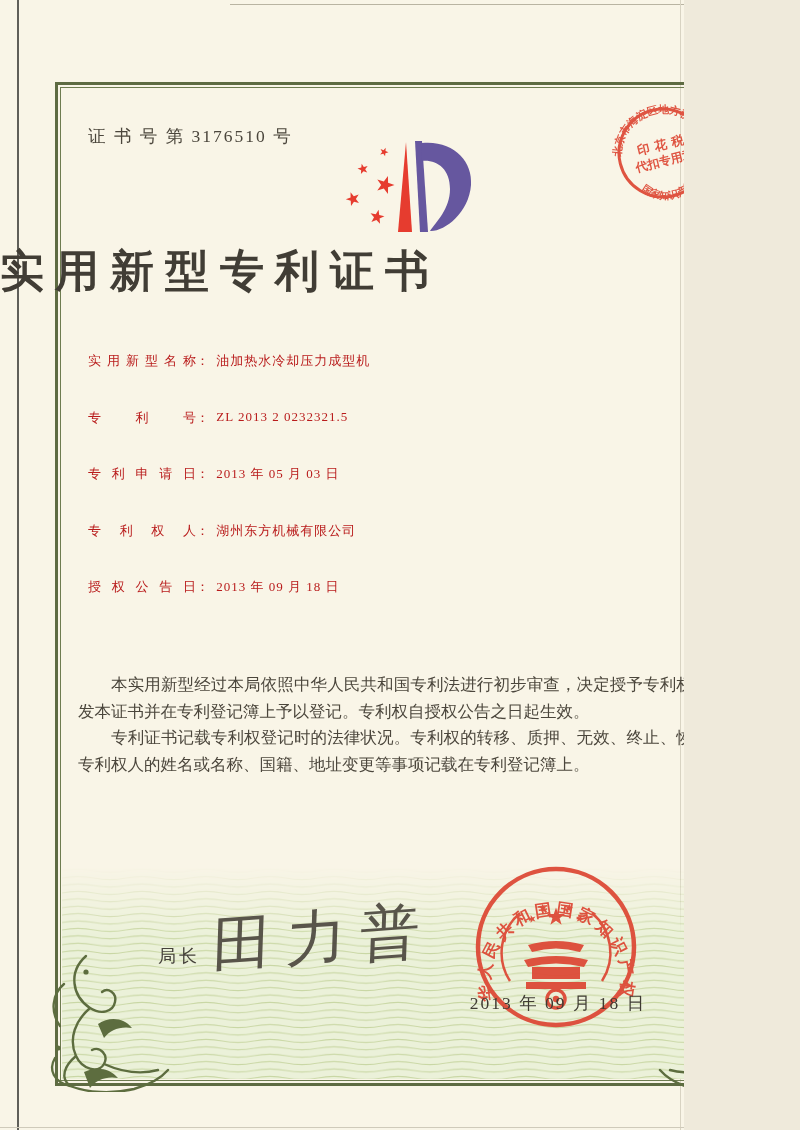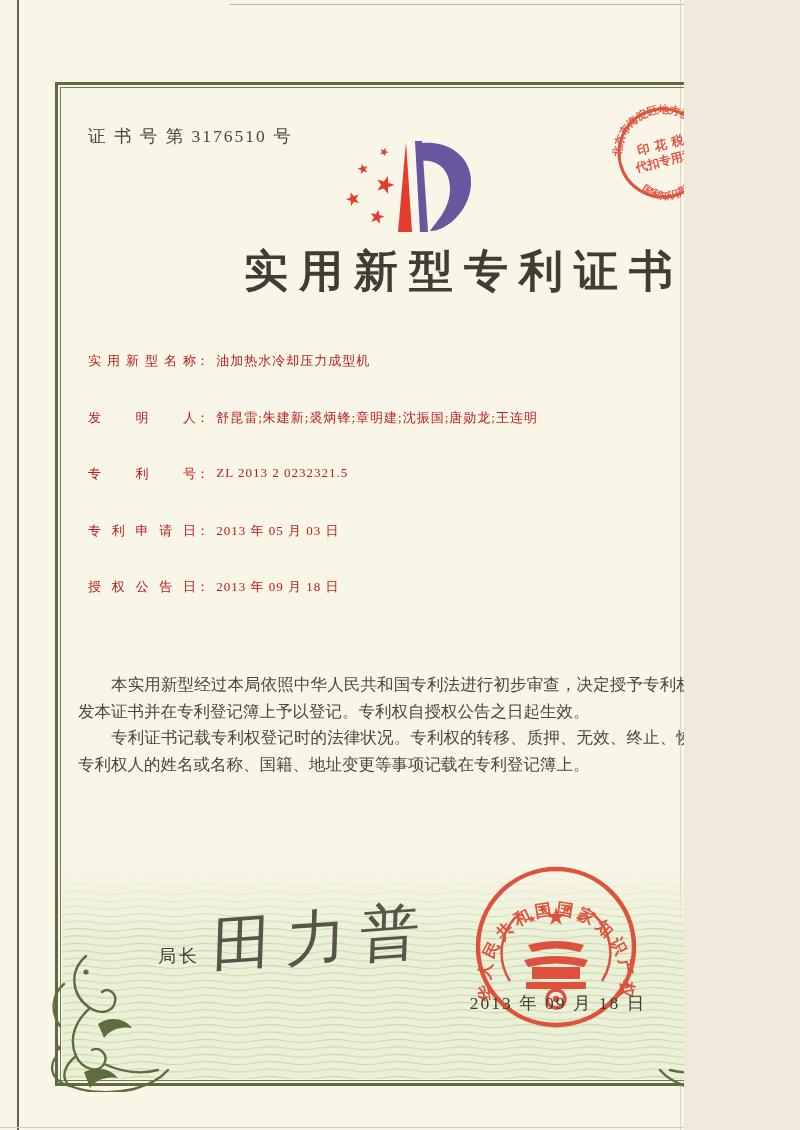--- a/index.html
+++ b/index.html
@@ -29,21 +29,21 @@
   .corner-ornament.left{left:40px;top:952px;}
   .corner-ornament.right{left:656px;top:952px;}
 
   .cert-no{position:absolute;left:88px;top:124px;font-size:17.5px;letter-spacing:2px;color:#4b463c;z-index:3;}
 
   .logo{position:absolute;left:325px;top:136px;width:155px;height:102px;z-index:3;}
 
   .tax-stamp{position:absolute;left:605px;top:95px;width:116px;height:116px;z-index:4;transform:rotate(-14deg);opacity:.92;}
 
   .title{
-    position:absolute;left:0;right:0;top:242px;text-align:right;
+    position:absolute;left:0;right:0;top:242px;text-align:left;
     font-size:44px;font-weight:600;letter-spacing:11px;color:#413d35;z-index:3;
   }
 
   .fields{position:absolute;left:88px;top:352px;width:640px;z-index:3;}
   .field-row{height:56.5px;font-size:13px;color:#b91c1c;white-space:nowrap;}
   .field-label{display:inline-block;width:108px;text-align:justify;text-align-last:justify;vertical-align:top;}
   .field-colon{display:inline-block;vertical-align:top;}
   .field-value{display:inline-block;margin-left:4px;letter-spacing:1px;vertical-align:top;}
 
   .body-text{position:absolute;left:78px;top:672px;width:648px;z-index:3;
@@ -172,30 +172,30 @@
   </svg>
 
   <div class="title">实用新型专利证书</div>
 
   <div class="fields">
     <div class="field-row">
       <span class="field-label">实用新型名称</span><span class="field-colon">：</span>
       <span class="field-value">油加热水冷却压力成型机</span>
     </div>
     <div class="field-row">
-      <span class="field-label">发明人</span><span class="field-colon">：</span>
-      <span class="field-value">舒昆雷;朱建新;裘炳锋;章明建;沈振国;唐勋龙;王连明</span>
-    </div>
-    <div class="field-row">
       <span class="field-label">专利号</span><span class="field-colon">：</span>
       <span class="field-value">ZL 2013 2 0232321.5</span>
     </div>
     <div class="field-row">
       <span class="field-label">专利申请日</span><span class="field-colon">：</span>
       <span class="field-value">2013 年 05 月 03 日</span>
+    </div>
+    <div class="field-row">
+      <span class="field-label">专利权人</span><span class="field-colon">：</span>
+      <span class="field-value">湖州东方机械有限公司</span>
     </div>
     <div class="field-row">
       <span class="field-label">授权公告日</span><span class="field-colon">：</span>
       <span class="field-value">2013 年 09 月 18 日</span>
     </div>
   </div>
 
   <div class="body-text">
     <p>本实用新型经过本局依照中华人民共和国专利法进行初步审查，决定授予专利权，颁发本证书并在专利登记簿上予以登记。专利权自授权公告之日起生效。</p>
     <p>专利证书记载专利权登记时的法律状况。专利权的转移、质押、无效、终止、恢复和专利权人的姓名或名称、国籍、地址变更等事项记载在专利登记簿上。</p>

